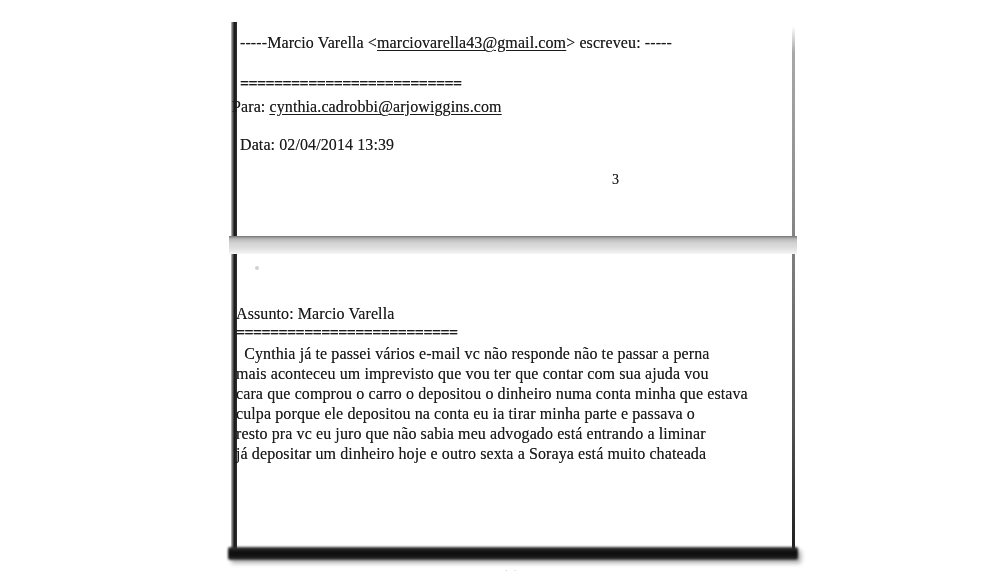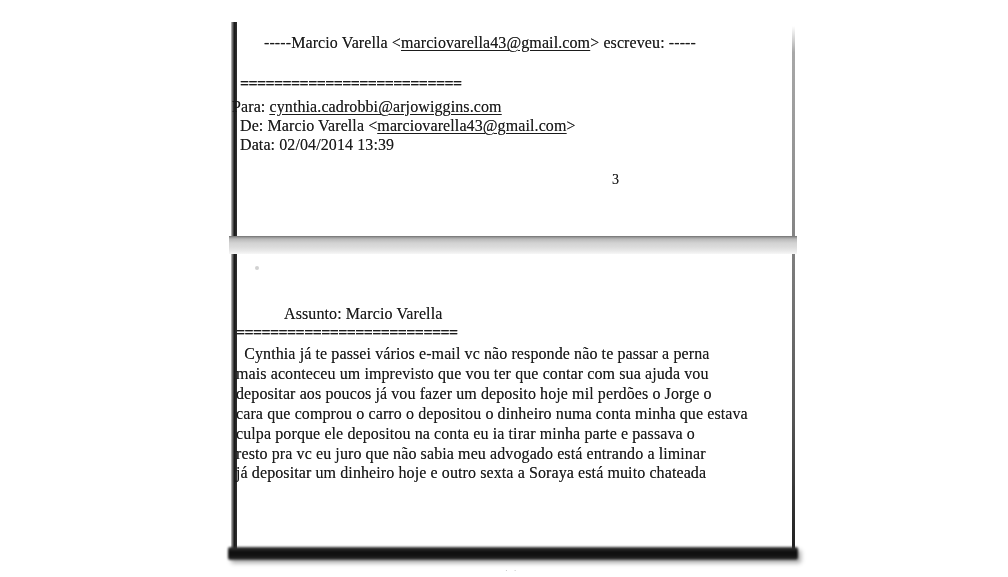--- a/index.html
+++ b/index.html
@@ -60,27 +60,27 @@
     white-space: pre;
     letter-spacing: 0.1px;
     text-shadow: 0 0 0.45px rgba(0,0,0,0.55);
   }
   .u { text-decoration: underline; text-underline-offset: 2px; }
   .sep {
     letter-spacing: -0.6px;
     font-weight: bold;
     text-shadow: 0 0 0.6px rgba(0,0,0,0.6);
   }
-  .quote-line   { left: 240px; top: 33px; margin-left: 24px;  }
+  .quote-line   { left: 240px; top: 33px;  }
   .separator-1  { left: 240px; top: 74px;  }
   .para-line    { left: 232px; top: 97px;  }
   .de-line      { left: 240px; top: 116px; }
   .data-line    { left: 240px; top: 135px; }
   .page-number  { left: 612px; top: 170px; font-size: 14px; }
-  .subject-line { left: 236px; top: 304px; padding-left: 48px; }
+  .subject-line { left: 236px; top: 304px; }
   .separator-2  { left: 236px; top: 323px; }
   .body-text {
     position: absolute; left: 236px; top: 344px; width: 516px;
   }
   .body-text .line {
     font-size: 16px;
     line-height: 19.9px;
     white-space: pre;
     letter-spacing: 0.1px;
     text-shadow: 0 0 0.45px rgba(0,0,0,0.55);
@@ -97,33 +97,31 @@
   <div class="bottom-edge"></div>
   <div class="speck-1"></div>
   <div class="speck-2">· ·</div>
 
   <div class="txt quote-line"><span>-----Marcio Varella &lt;</span><span class="u">marciovarella43@gmail.com</span><span>&gt; escreveu: -----</span></div>
 
   <div class="txt sep separator-1">==========================</div>
 
   <div class="txt para-line"><span>Para: </span><span class="u">cynthia.cadrobbi@arjowiggins.com</span></div>
 
-  <div class="txt de-line"><span>De: Marcio Varella &lt;</span><span class="u">marciovarella43@gmail.com</span><span>&gt;</span></div>
 
   <div class="txt data-line">Data: 02/04/2014 13:39</div>
 
   <div class="txt page-number">3</div>
 
   <div class="txt subject-line">Assunto: Marcio Varella</div>
 
   <div class="txt sep separator-2">==========================</div>
 
   <div class="body-text">
     <div class="line">  Cynthia já te passei vários e-mail vc não responde não te passar a perna</div>
     <div class="line">mais aconteceu um imprevisto que vou ter que contar com sua ajuda vou</div>
-    <div class="line">depositar aos poucos já vou fazer um deposito hoje mil perdões o Jorge o</div>
     <div class="line">cara que comprou o carro o depositou o dinheiro numa conta minha que estava</div>
     <div class="line">culpa porque ele depositou na conta eu ia tirar minha parte e passava o</div>
     <div class="line">resto pra vc eu juro que não sabia meu advogado está entrando a liminar</div>
     <div class="line">já depositar um dinheiro hoje e outro sexta a Soraya está muito chateada</div>
   </div>
 
 </div>
 
 </body></html>

